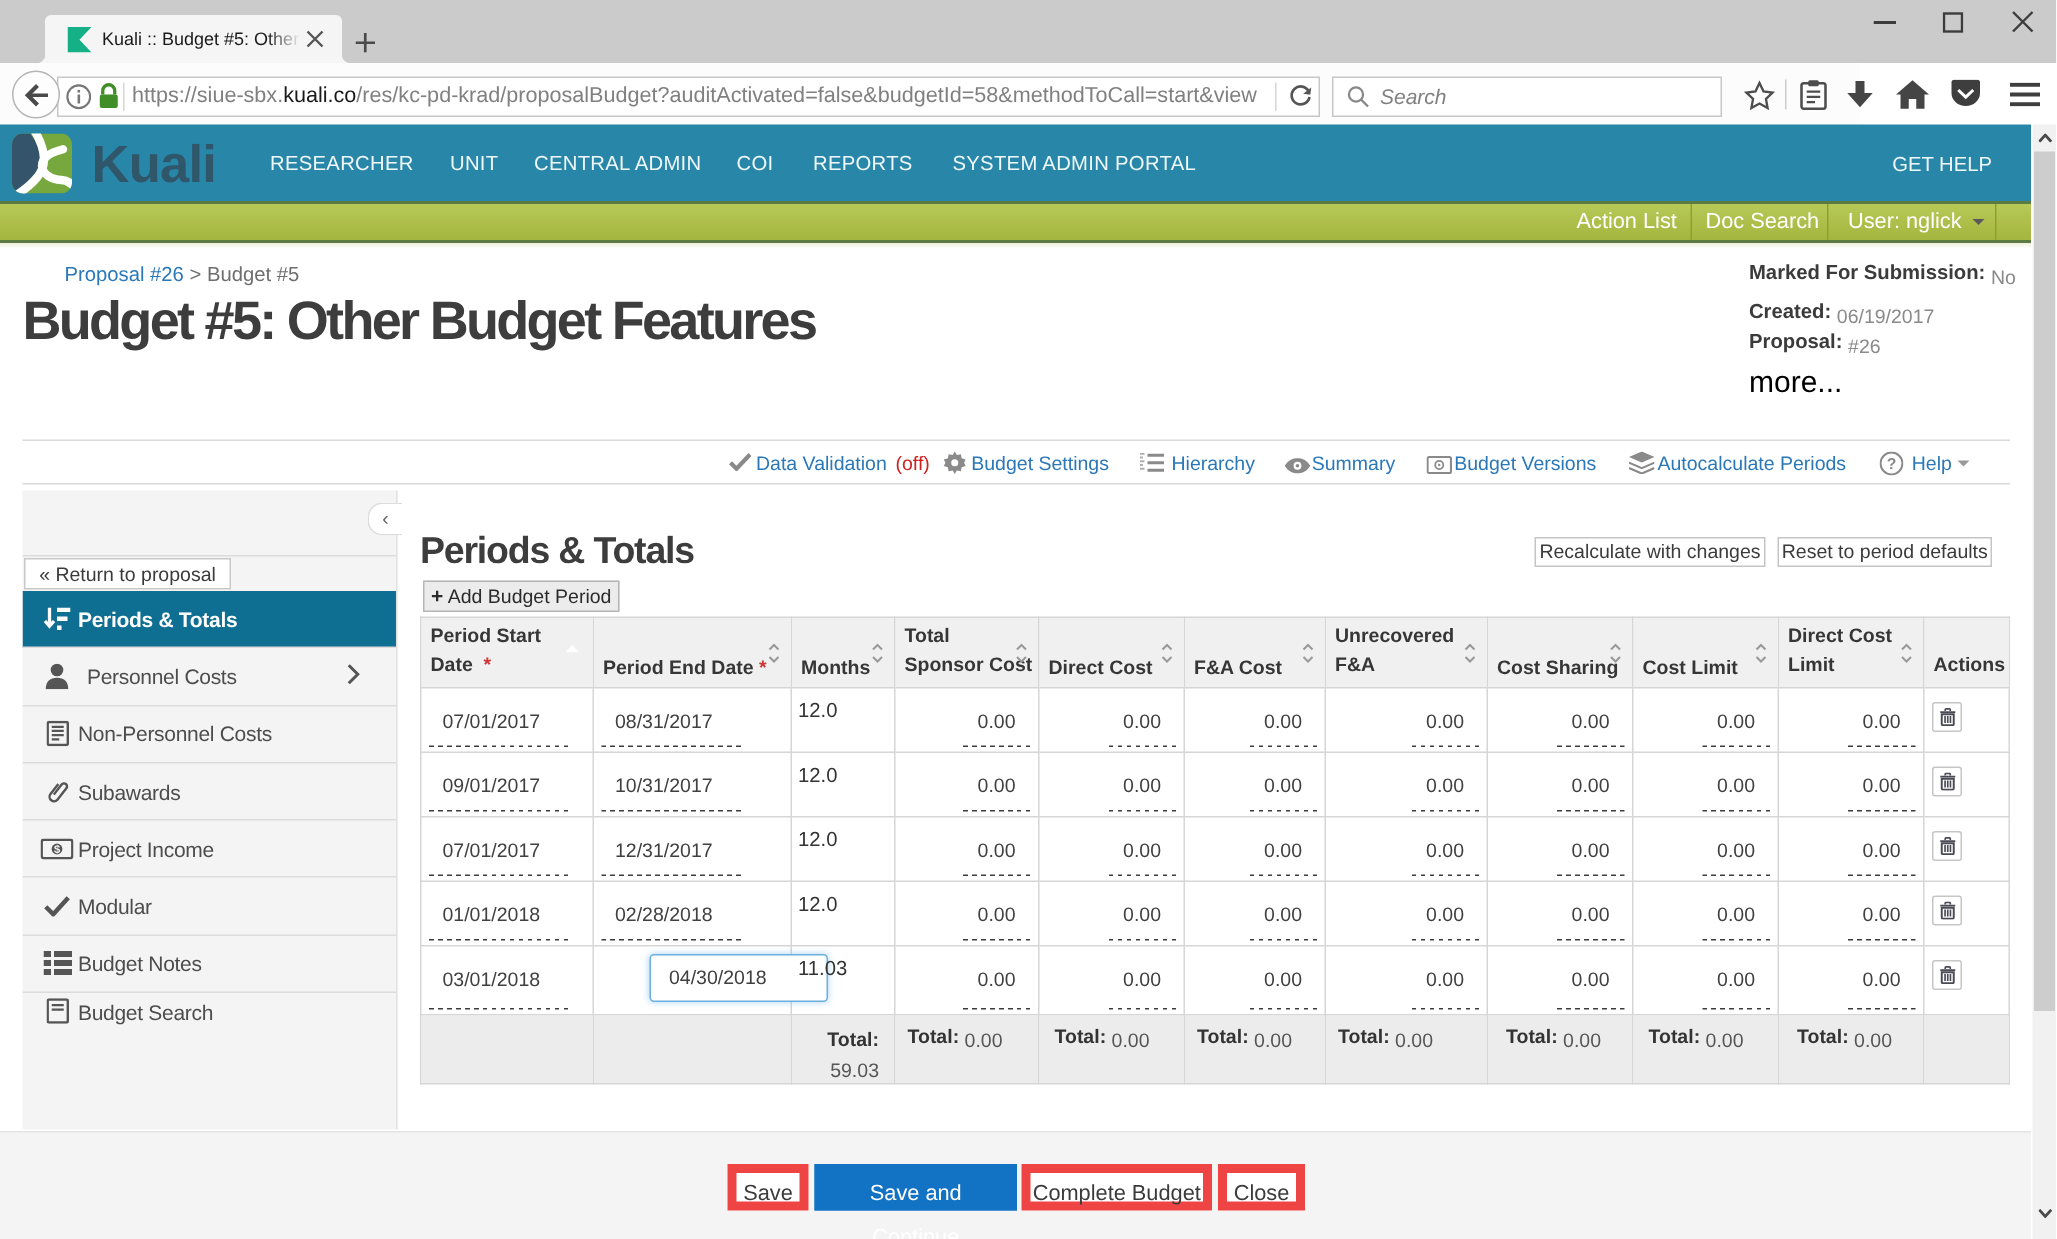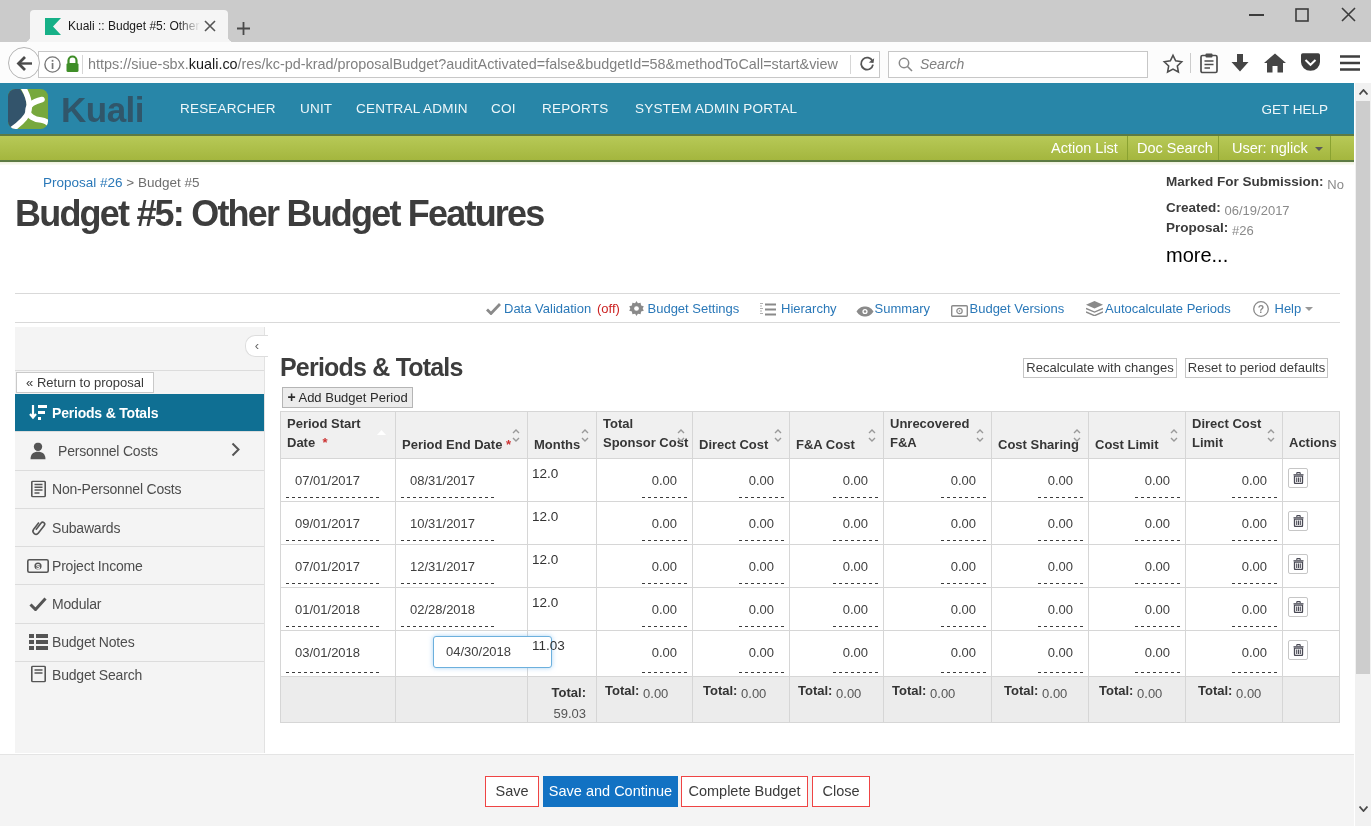--- a/index.html
+++ b/index.html
@@ -89,21 +89,21 @@
 td.actc { text-align:center; }
 .trashbtn { position:absolute; left:5px; top:9px; width:20px; height:20px; background:#fff; border:1px solid #c6c6c6; border-radius:2px; display:flex; align-items:center; justify-content:center; }
 #ptable tr.totalrow td { background:#ececec; font-size:13px; color:#3b3b3b; vertical-align:top; }
 .tlabel { font-weight:bold; color:#333; }
 .tval { color:#555; position:relative; top:3px; }
 .sorticon { position:absolute; right:7px; bottom:13px; }
 input.editbox { position:absolute; left:5px; top:5px; width:119px; height:32px; border:1px solid #6cb0dd; border-radius:3px; box-shadow:0 0 5px rgba(102,175,233,0.55); font-family:"Liberation Sans",sans-serif; font-size:13px; color:#404040; padding-left:12px; outline:none;margin-left:32px; }
 
 
 #footer { position:absolute; left:0; top:754px; width:1354px; height:72px; background:#f4f4f4; border-top:1px solid #e4e4e4; }
-.fbtn { position:absolute; top:21px; height:31px; border:1px solid #ef4444; background:#fff; font-size:14.5px; color:#3b3b3b; text-align:center; line-height:29px; }
+.fbtn { position:absolute; top:21px; height:31px; border:6px solid #ef4444; background:#fff; font-size:14.5px; color:#3b3b3b; text-align:center; line-height:29px; }
 .fbtn.primary { background:#1272c3; border-color:#1272c3; color:#fff; }
 
 
 #vscroll { position:absolute; left:1355px; top:83px; width:16px; height:743px; background:#f1f1f1; }
 #vthumb { position:absolute; left:1px; top:18px; width:14px; height:573px; background:#cdcdcd; }
 </style>
 </head>
 <body>
 <div id="screen">
 

